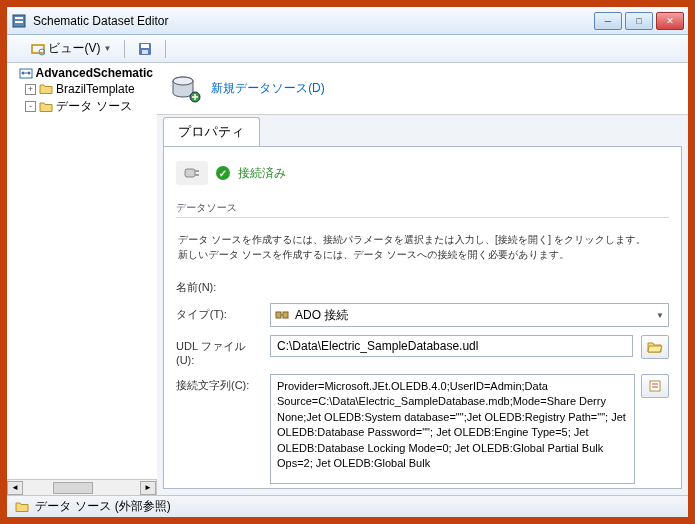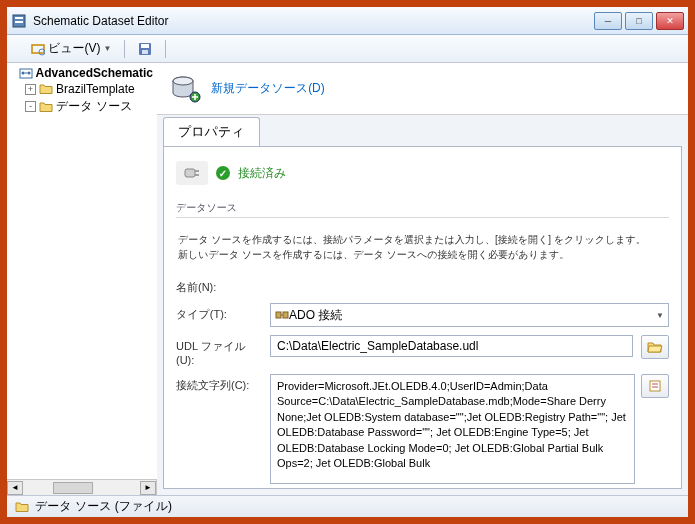--- a/index.html
+++ b/index.html
@@ -34,21 +34,21 @@
 .tab-content { flex: 1; margin: 0 6px 6px 6px; background: #fff; border: 1px solid #b0b8c8; padding: 10px 12px; display: flex; flex-direction: column; gap: 8px; overflow: hidden; }
 .status-row { display: flex; align-items: center; gap: 8px; padding: 4px 0 8px 0; }
 .status-icon-box { width: 32px; height: 24px; background: #f0f0f0; border-radius: 3px; display: flex; align-items: center; justify-content: center; }
 .status-check { width: 14px; height: 14px; border-radius: 50%; background: #2a9d2a; display: flex; align-items: center; justify-content: center; color: #fff; font-size: 10px; font-weight: bold; }
 .status-text { color: #2a8c2a; font-weight: normal; }
 .fieldset-label { color: #556; font-size: 10px; border-bottom: 1px solid #d8d8d8; padding-bottom: 2px; }
 .desc-text { font-size: 10px; color: #333; line-height: 1.5; padding: 6px 2px; }
 .form-row { display: flex; align-items: flex-start; gap: 8px; }
 .form-label { width: 86px; padding-top: 4px; font-size: 11px; color: #333; }
 .form-input { flex: 1; height: 22px; border: 1px solid #a8b4c8; padding: 2px 6px; font-size: 12px; font-family: inherit; }
-.form-select { flex: 1; height: 24px; border: 1px solid #a8b4c8; padding: 2px 4px; font-size: 12px; display: flex; align-items: center; background: #fff; position: relative; cursor: pointer; }
+.form-select { flex: 1; height: 24px; border: 1px solid #a8b4c8; padding: 2px 4px; font-size: 12px; display: flex; align-items: center; gap: 6px; background: #fff; position: relative; cursor: pointer; }
 .form-select .dd-arrow { margin-left: auto; font-size: 8px; color: #555; }
 .conn-icon { width: 14px; height: 14px; display: inline-flex; }
 .icon-btn { width: 28px; height: 24px; border: 1px solid #a8b4c8; background: linear-gradient(#fefefe, #e8ecf2); border-radius: 2px; display: flex; align-items: center; justify-content: center; cursor: pointer; }
 .textarea-wrap { flex: 1; display: flex; gap: 6px; }
 .form-textarea { flex: 1; height: 110px; border: 1px solid #a8b4c8; padding: 4px 6px; font-size: 11px; font-family: inherit; resize: none; line-height: 1.4; overflow-y: scroll; }
 .statusbar { height: 22px; background: linear-gradient(#f4f6fa, #e4eaf2); border-top: 1px solid #c0c8d8; display: flex; align-items: center; padding: 0 8px; gap: 6px; font-size: 12px; }
 .folder-icon { width: 14px; height: 12px; }
 </style>
 </head>
 <body>
@@ -214,15 +214,15 @@
         </div>
 
       </div>
     </div>
   </div>
 
   <div class="statusbar">
     <svg class="folder-icon" viewBox="0 0 14 12">
         <path d="M1 2 h4 l1 1.5 h7 v7 H1 z" fill="#f4d87a" stroke="#b8902a"></path>
       </svg>
-    <span>データ ソース (ファイル)</span>
+    <span>データ ソース (外部参照)</span>
   </div>
 </div>
 
 </body></html>

